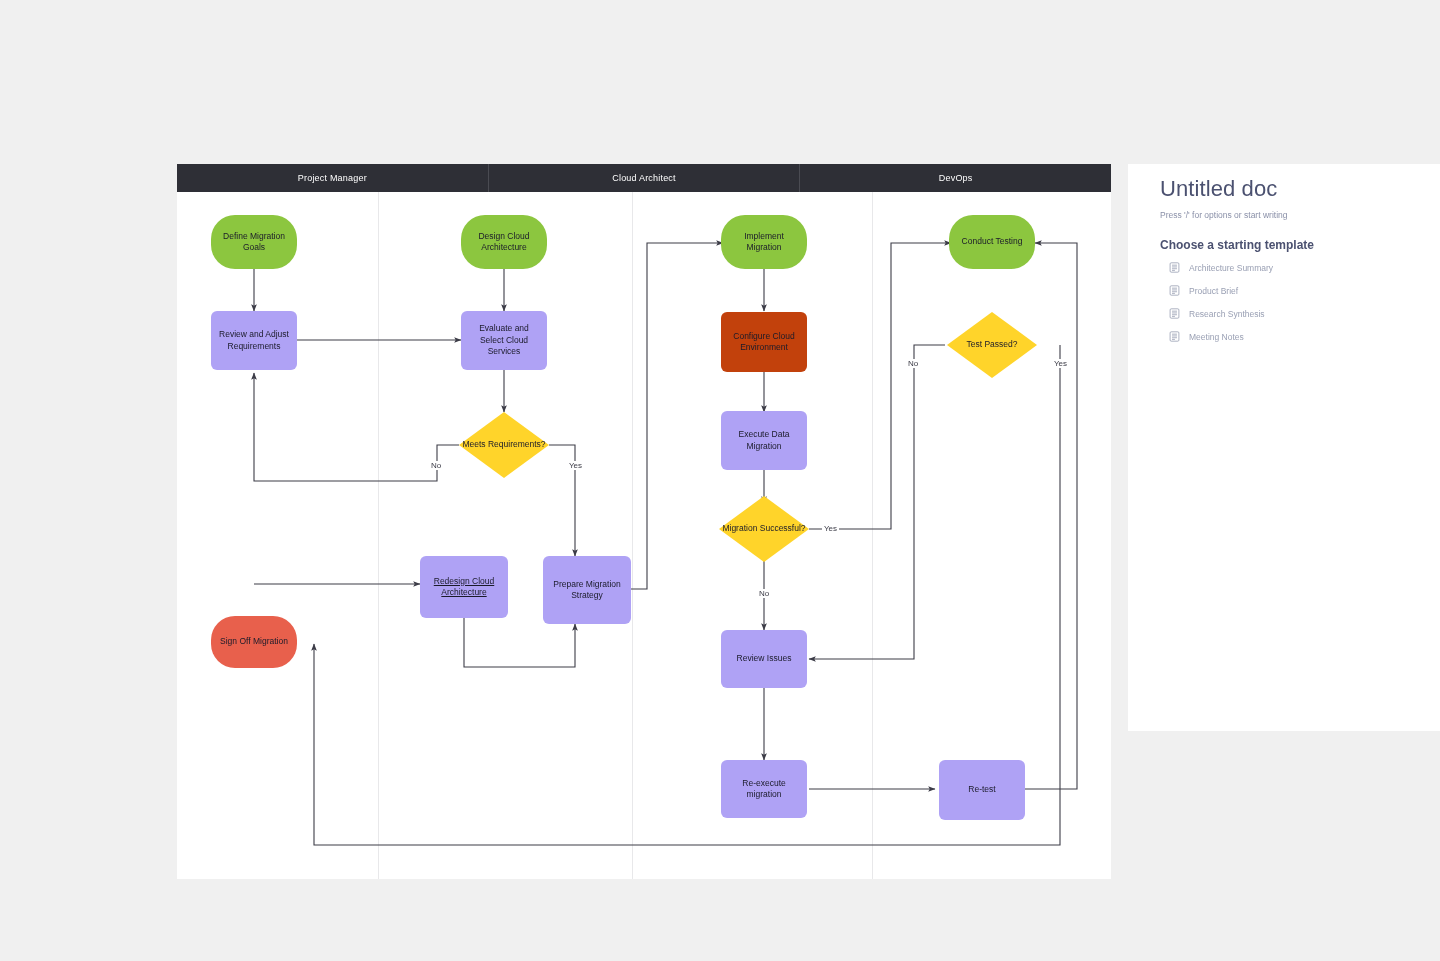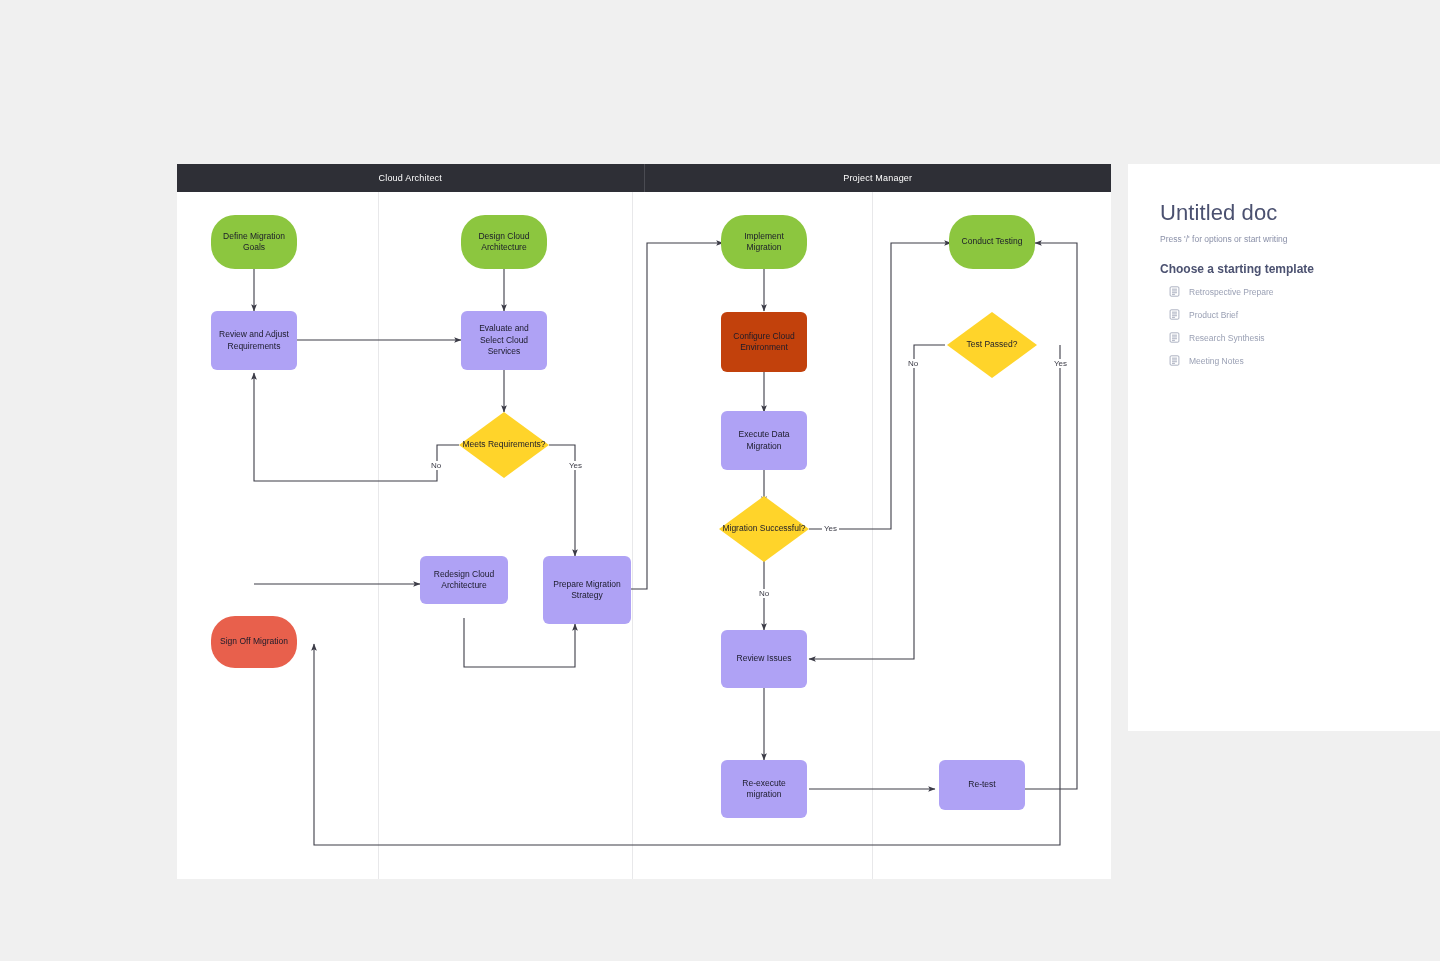--- a/index.html
+++ b/index.html
@@ -115,21 +115,21 @@
   
   #doc-panel {
     position: absolute;
     left: 1128px;
     top: 164px;
     width: 312px;
     height: 567px;
     background: #ffffff;
   }
   .doc-inner {
-    padding: 36px 32px;
+    padding: 12px 32px;
   }
   .doc-title {
     font-size: 22px;
     color: #4b5170;
     font-weight: 400;
     margin: 0 0 8px 0;
     letter-spacing: 0.1px;
   }
   .doc-hint {
     font-size: 8.5px;
@@ -167,24 +167,27 @@
 </style>
 </head>
 <body>
 
 <div id="app">
 
   <div id="canvas">
 
     <div class="lane-headers">
       <div class="lane-header">
+        <span>Project Manager</span>
+      </div>
+      <div class="lane-header">
         <span>Cloud Architect</span>
       </div>
       <div class="lane-header">
-        <span>Project Manager</span>
+        <span>DevOps</span>
       </div>
     </div>
 
     <div class="lane-divider" style="left:201px;"></div>
     <div class="lane-divider" style="left:455px;"></div>
     <div class="lane-divider" style="left:695px;"></div>
 
     <svg id="svg-layer" viewBox="0 0 934 715">
       <defs>
         <marker id="arrow" markerWidth="8" markerHeight="8" refX="6.2" refY="3" orient="auto" markerUnits="strokeWidth">
@@ -253,21 +256,21 @@
       <span>Evaluate and Select Cloud Services</span>
     </div>
 
     <div class="node node-decision" style="left:282px; top:248px; width:90px; height:66px;">
       <svg class="diamond-shape" viewBox="0 0 90 66" preserveAspectRatio="none">
         <polygon points="45,0 90,33 45,66 0,33" fill="#FFD42A"></polygon>
       </svg>
       <div class="diamond-label">Meets Requirements?</div>
     </div>
 
-    <div class="node node-process" style="left:243px; top:392px; width:88px; height:48px; background:#AFA2F5;">
+    <div class="node node-process" style="left:243px; top:392px; width:88px; height:62px; background:#AFA2F5;text-decoration:underline;">
       <span>Redesign Cloud Architecture</span>
     </div>
 
     <div class="node node-process" style="left:354px; top:392px; width:88px; height:68px; background:#AFA2F5;margin-left:12px;">
       <span>Prepare Migration Strategy</span>
     </div>
 
     <div class="node node-terminator" style="left:544px; top:51px; width:86px; height:54px; background:#8CC63F;">
       <span>Implement Migration</span>
     </div>
@@ -299,21 +302,21 @@
       <span>Conduct Testing</span>
     </div>
 
     <div class="node node-decision" style="left:770px; top:148px; width:90px; height:66px;">
       <svg class="diamond-shape" viewBox="0 0 90 66" preserveAspectRatio="none">
         <polygon points="45,0 90,33 45,66 0,33" fill="#FFD42A"></polygon>
       </svg>
       <div class="diamond-label">Test Passed?</div>
     </div>
 
-    <div class="node node-process" style="left:762px; top:596px; width:86px; height:50px; background:#AFA2F5;">
+    <div class="node node-process" style="left:762px; top:596px; width:86px; height:60px; background:#AFA2F5;">
       <span>Re-test</span>
     </div>
 
     <div class="edge-label" style="left:252px; top:297px;">No</div>
     <div class="edge-label" style="left:390px; top:297px;">Yes</div>
     <div class="edge-label" style="left:645px; top:360px;">Yes</div>
     <div class="edge-label" style="left:580px; top:425px;">No</div>
     <div class="edge-label" style="left:729px; top:195px;">No</div>
     <div class="edge-label" style="left:875px; top:195px;">Yes</div>
 
@@ -331,21 +334,21 @@
       <div class="template-list">
 
         <div class="template-item">
           <svg class="doc-icon" viewBox="0 0 16 16">
             <rect x="1.6" y="1.2" width="12.8" height="13.6" rx="1.6" ry="1.6" fill="none" stroke="#9aa0b4" stroke-width="1.2"></rect>
             <line x1="4.4" y1="4.6" x2="11.6" y2="4.6" stroke="#9aa0b4" stroke-width="1.2"></line>
             <line x1="4.4" y1="7.2" x2="11.6" y2="7.2" stroke="#9aa0b4" stroke-width="1.2"></line>
             <line x1="4.4" y1="9.8" x2="11.6" y2="9.8" stroke="#9aa0b4" stroke-width="1.2"></line>
             <line x1="4.4" y1="12.2" x2="8.6" y2="12.2" stroke="#9aa0b4" stroke-width="1.2"></line>
           </svg>
-          <span class="template-item-label">Retrospective Prepare</span>
+          <span class="template-item-label">Architecture Summary</span>
         </div>
 
         <div class="template-item">
           <svg class="doc-icon" viewBox="0 0 16 16">
             <rect x="1.6" y="1.2" width="12.8" height="13.6" rx="1.6" ry="1.6" fill="none" stroke="#9aa0b4" stroke-width="1.2"></rect>
             <line x1="4.4" y1="4.6" x2="11.6" y2="4.6" stroke="#9aa0b4" stroke-width="1.2"></line>
             <line x1="4.4" y1="7.2" x2="11.6" y2="7.2" stroke="#9aa0b4" stroke-width="1.2"></line>
             <line x1="4.4" y1="9.8" x2="11.6" y2="9.8" stroke="#9aa0b4" stroke-width="1.2"></line>
             <line x1="4.4" y1="12.2" x2="8.6" y2="12.2" stroke="#9aa0b4" stroke-width="1.2"></line>
           </svg>

